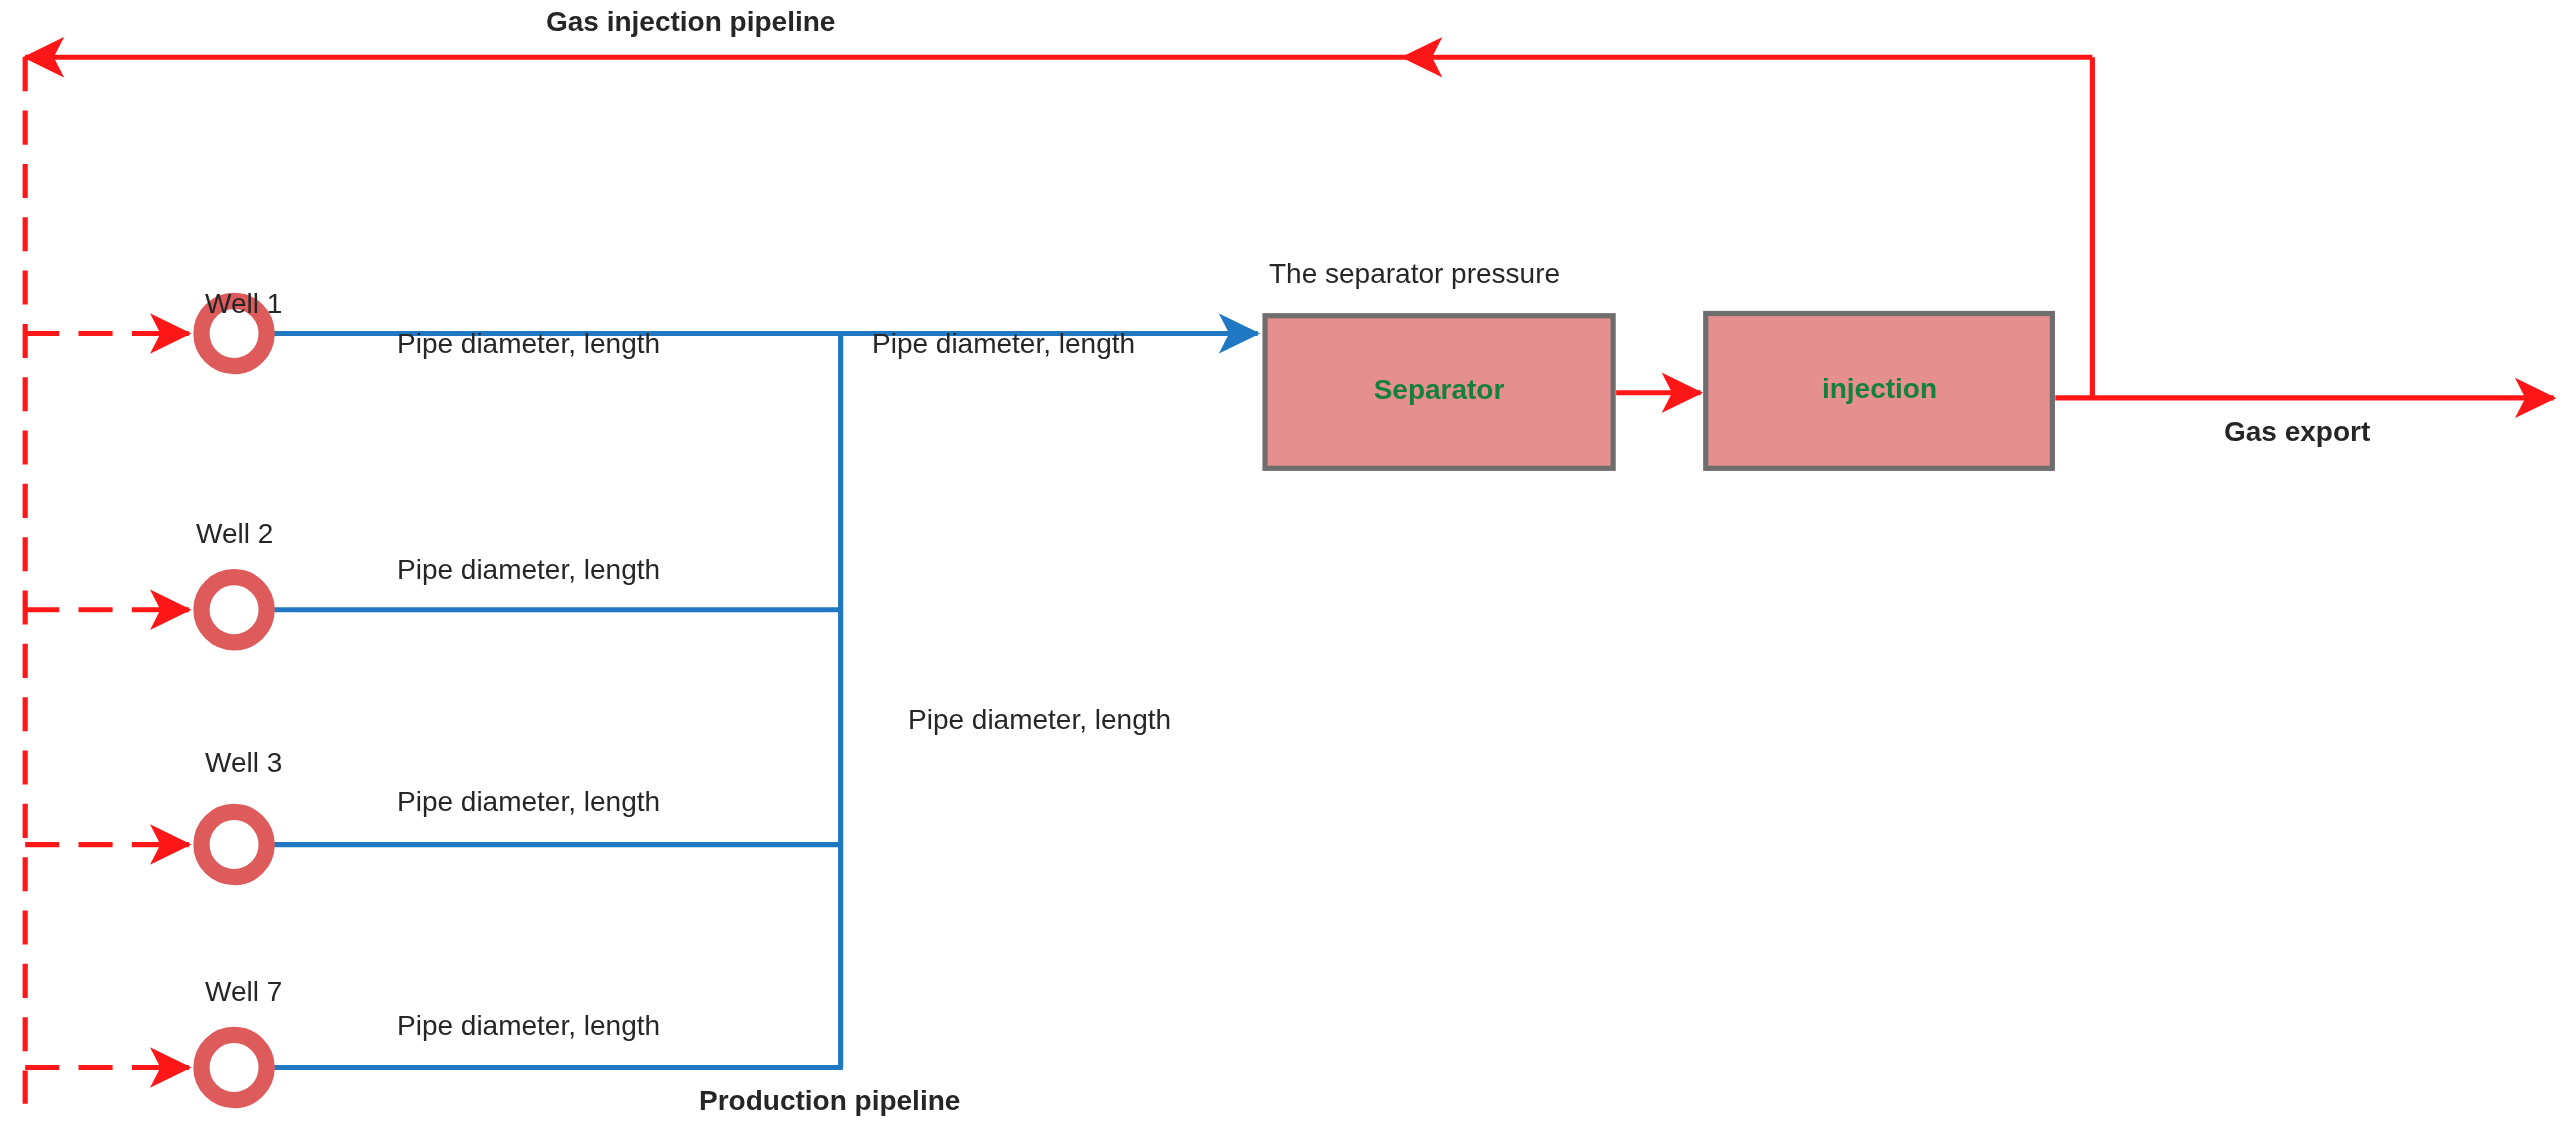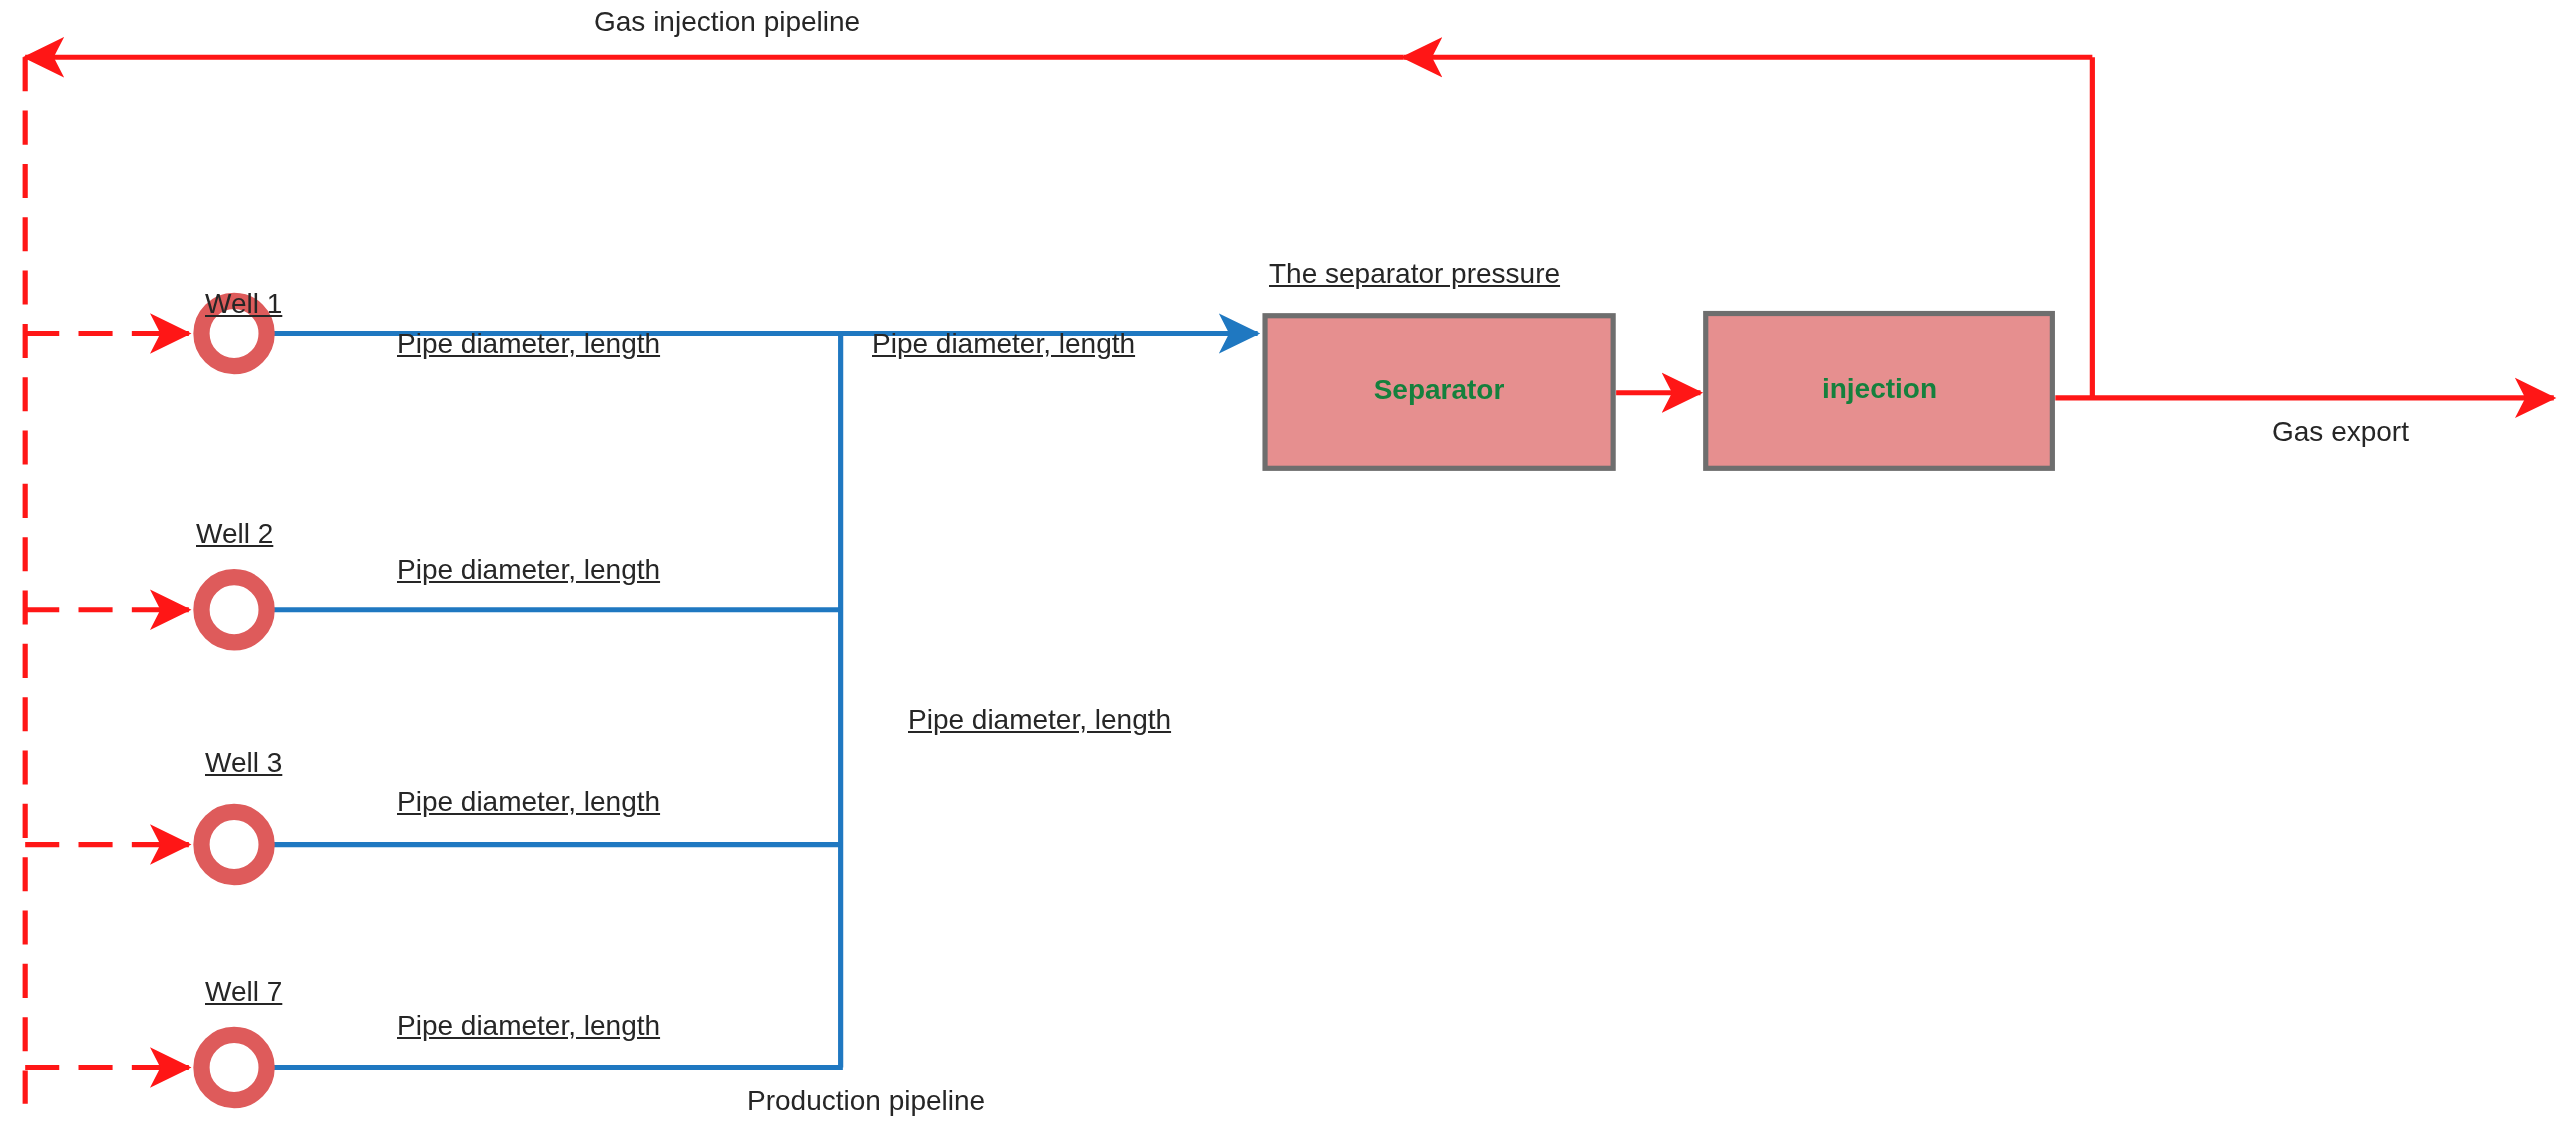--- a/index.html
+++ b/index.html
@@ -26,26 +26,24 @@
   }
   .lbl {
     position: absolute;
     color: #262626;
     white-space: nowrap;
     font-family: "Liberation Sans", sans-serif;
   }
   .lbl-plain {
     font-size: 28px;
     font-weight: 400;
-    text-decoration: underline;
   }
   .lbl-bold {
     font-size: 28px;
-    font-weight: normal;
-    margin-left: 48px;
+    font-weight: bold;
   }
   .box-text {
     position: absolute;
     color: #15803d;
     font-size: 28px;
     font-weight: bold;
     white-space: nowrap;
     font-family: "Liberation Sans", sans-serif;
     text-align: center;
   }

